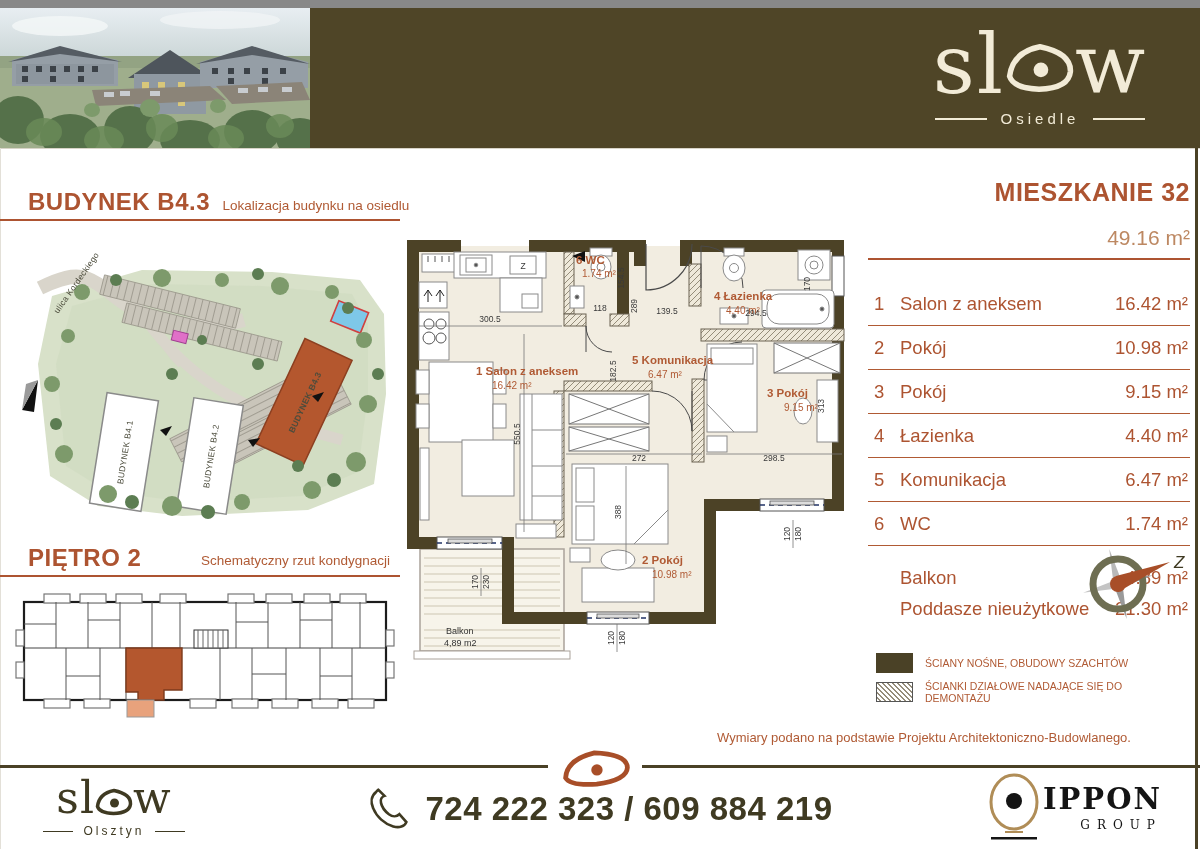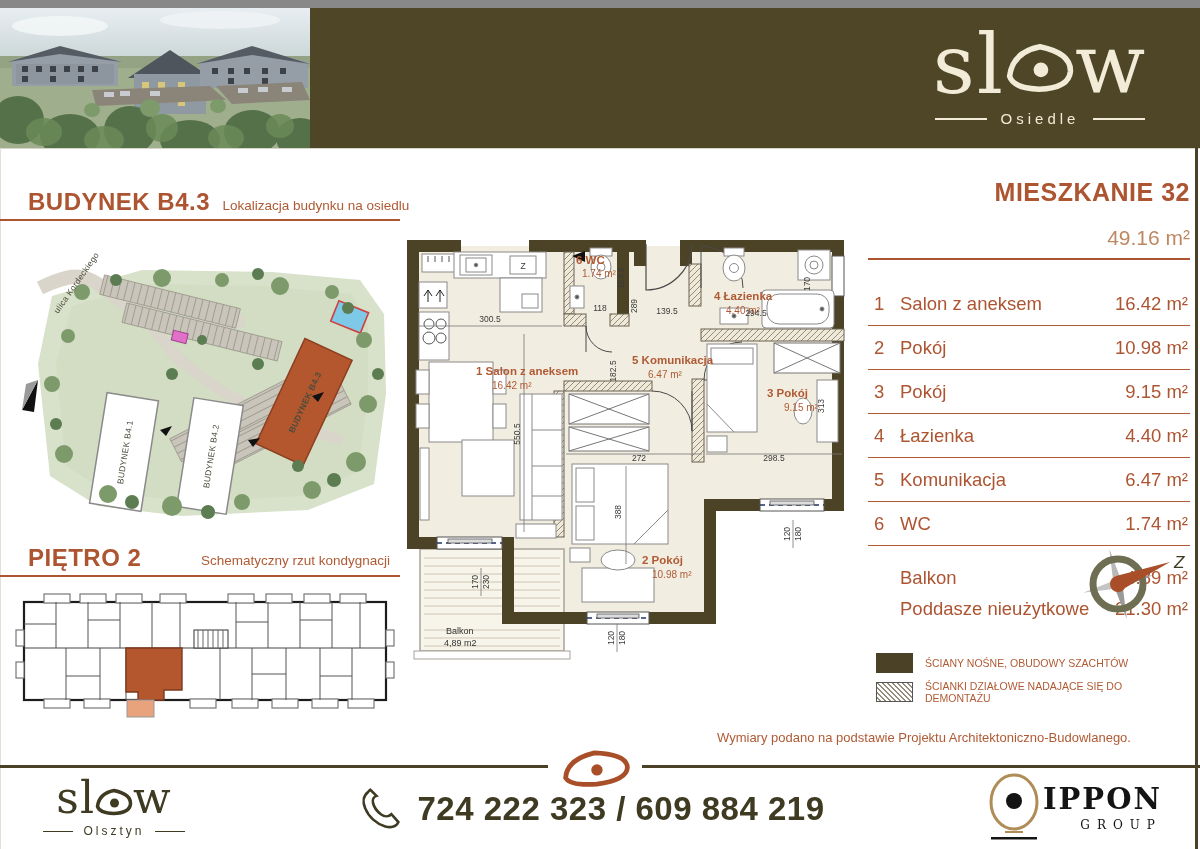--- a/index.html
+++ b/index.html
@@ -40,21 +40,21 @@
   .sw.solid{background:#4a4126;border-color:#4a4126;}
   .sw.hatch{background:repeating-linear-gradient(45deg,#fff 0 2px,#958d7a 2px 3.5px);}
   .disclaimer{left:660px;top:718px;width:528px;text-align:center;color:#b05a34;font-size:13px;line-height:23px;}
   
   .f-rule-l{left:0;top:757px;width:548px;height:2.5px;background:#4a4126;}
   .f-rule-r{left:642px;top:757px;width:558px;height:2.5px;background:#4a4126;}
   .logo-small{left:24px;top:766px;width:180px;text-align:center;color:#3f3a22;}
   .logo-small .logo-word{font-size:44px;line-height:48px;letter-spacing:1px;font-family:"DejaVu Serif",serif;}
   .logo-small .logo-sub{font-size:12px;letter-spacing:3px;color:#3f3a22;gap:10px;}
   .logo-small .dash{width:30px;border-top:1.5px solid #3f3a22;}
-  .phone-wrap{left:352px;top:779px;width:480px;display:flex;align-items:center;gap:16px;justify-content:center;
+  .phone-wrap{left:360px;top:779px;width:480px;display:flex;align-items:center;gap:16px;justify-content:center;
               color:#3f3a22;font-size:33px;font-weight:bold;letter-spacing:.5px;text-align:center;}
   .ippon{left:985px;top:763px;display:flex;align-items:center;}
   .ippon-txt{color:#141414;}
   .ippon-name{font-family:"DejaVu Serif",serif;font-weight:bold;font-size:29px;letter-spacing:2px;}
   .ippon-sub{font-family:"DejaVu Serif",serif;font-size:12px;letter-spacing:7px;text-align:right;margin-top:2px;}
   
   text{font-family:"Liberation Sans",sans-serif;}
   .rlab{fill:#b05a34;font-weight:bold;font-size:11.5px;}
   .rlab2{fill:#b05a34;font-size:10px;}
   .dim{fill:#3a3a3a;font-size:8.5px;}

